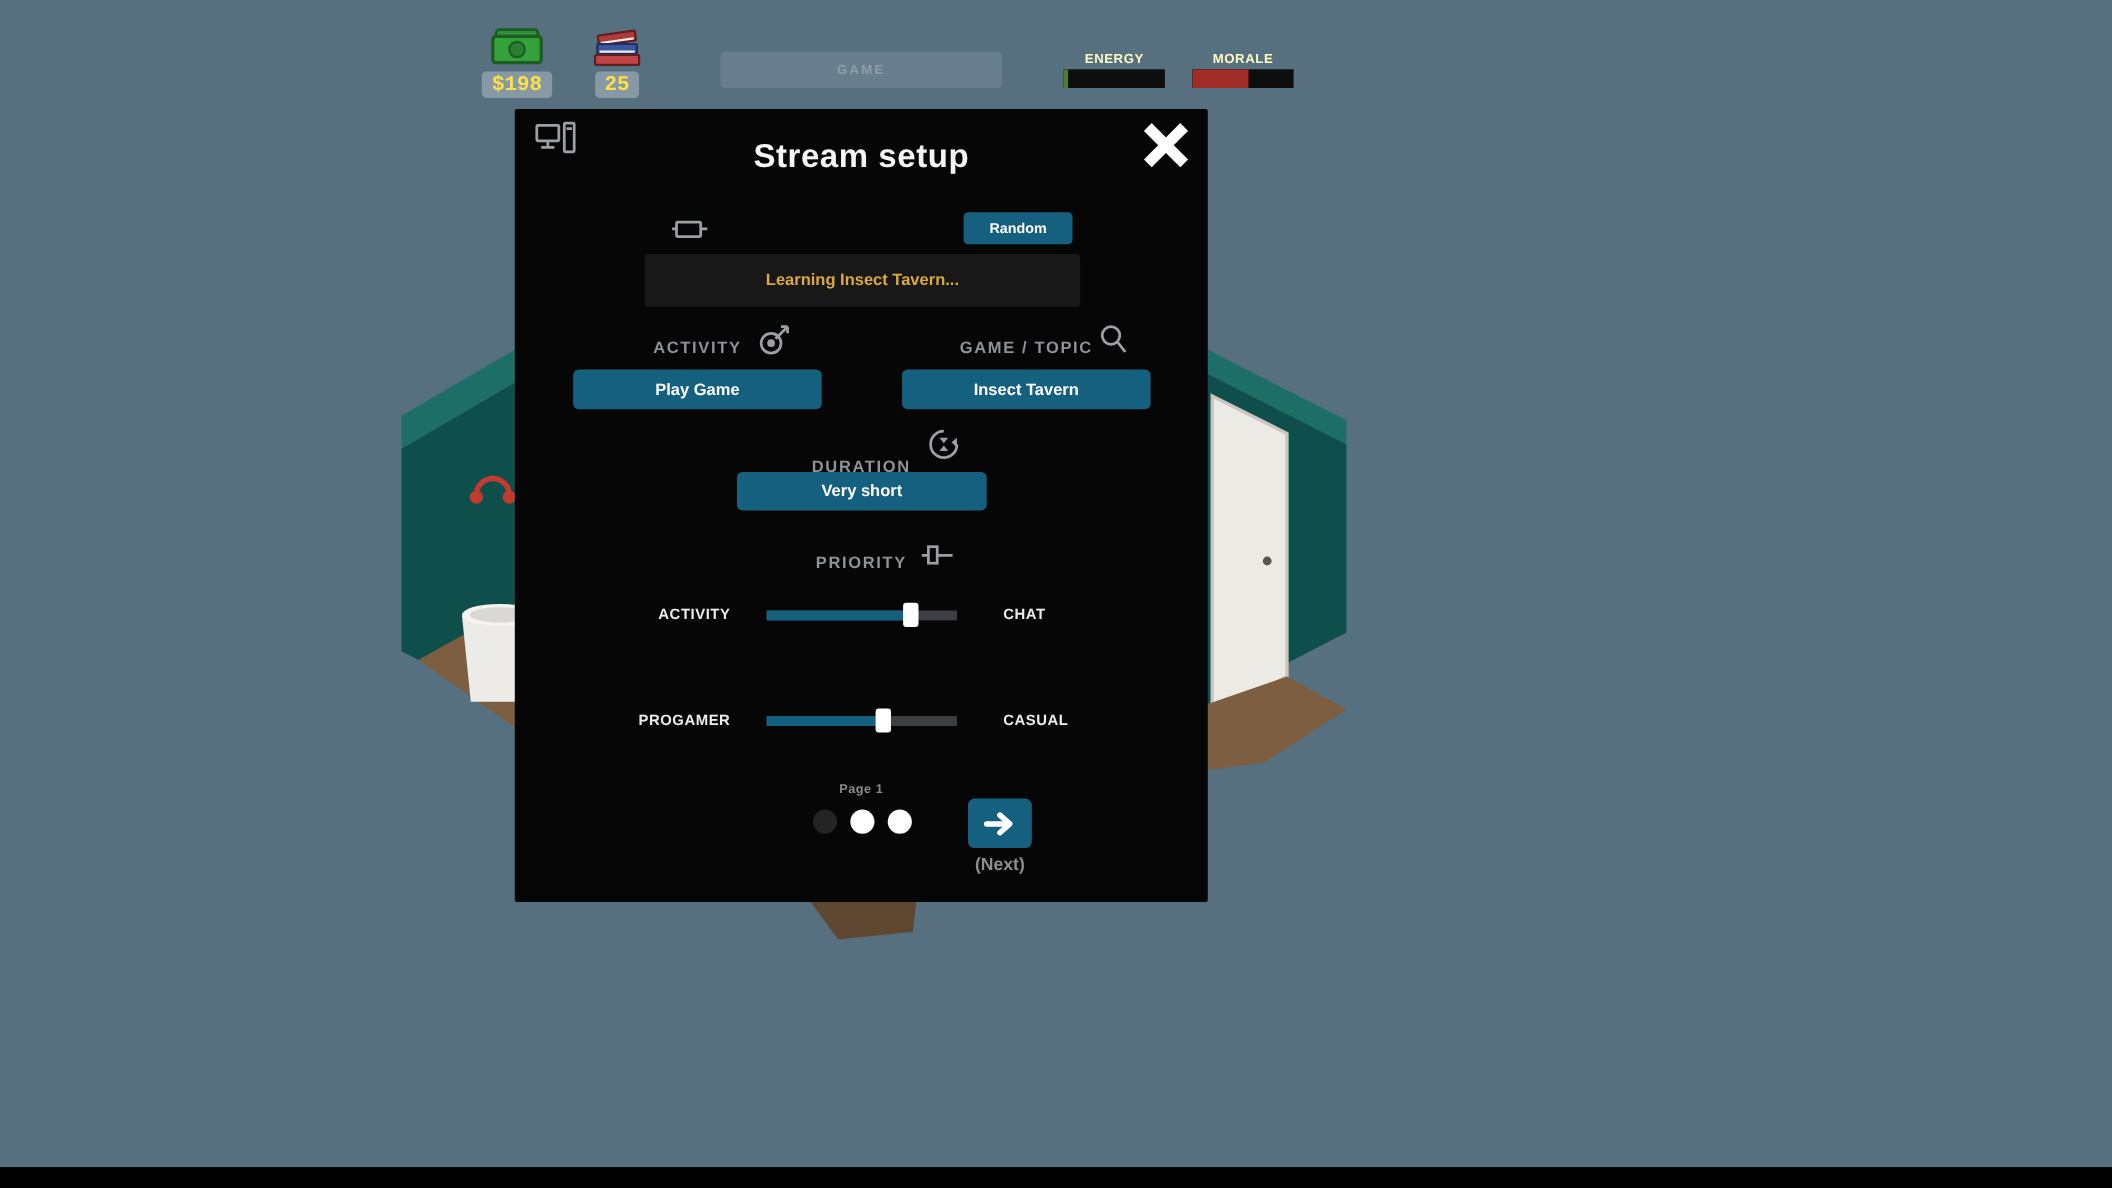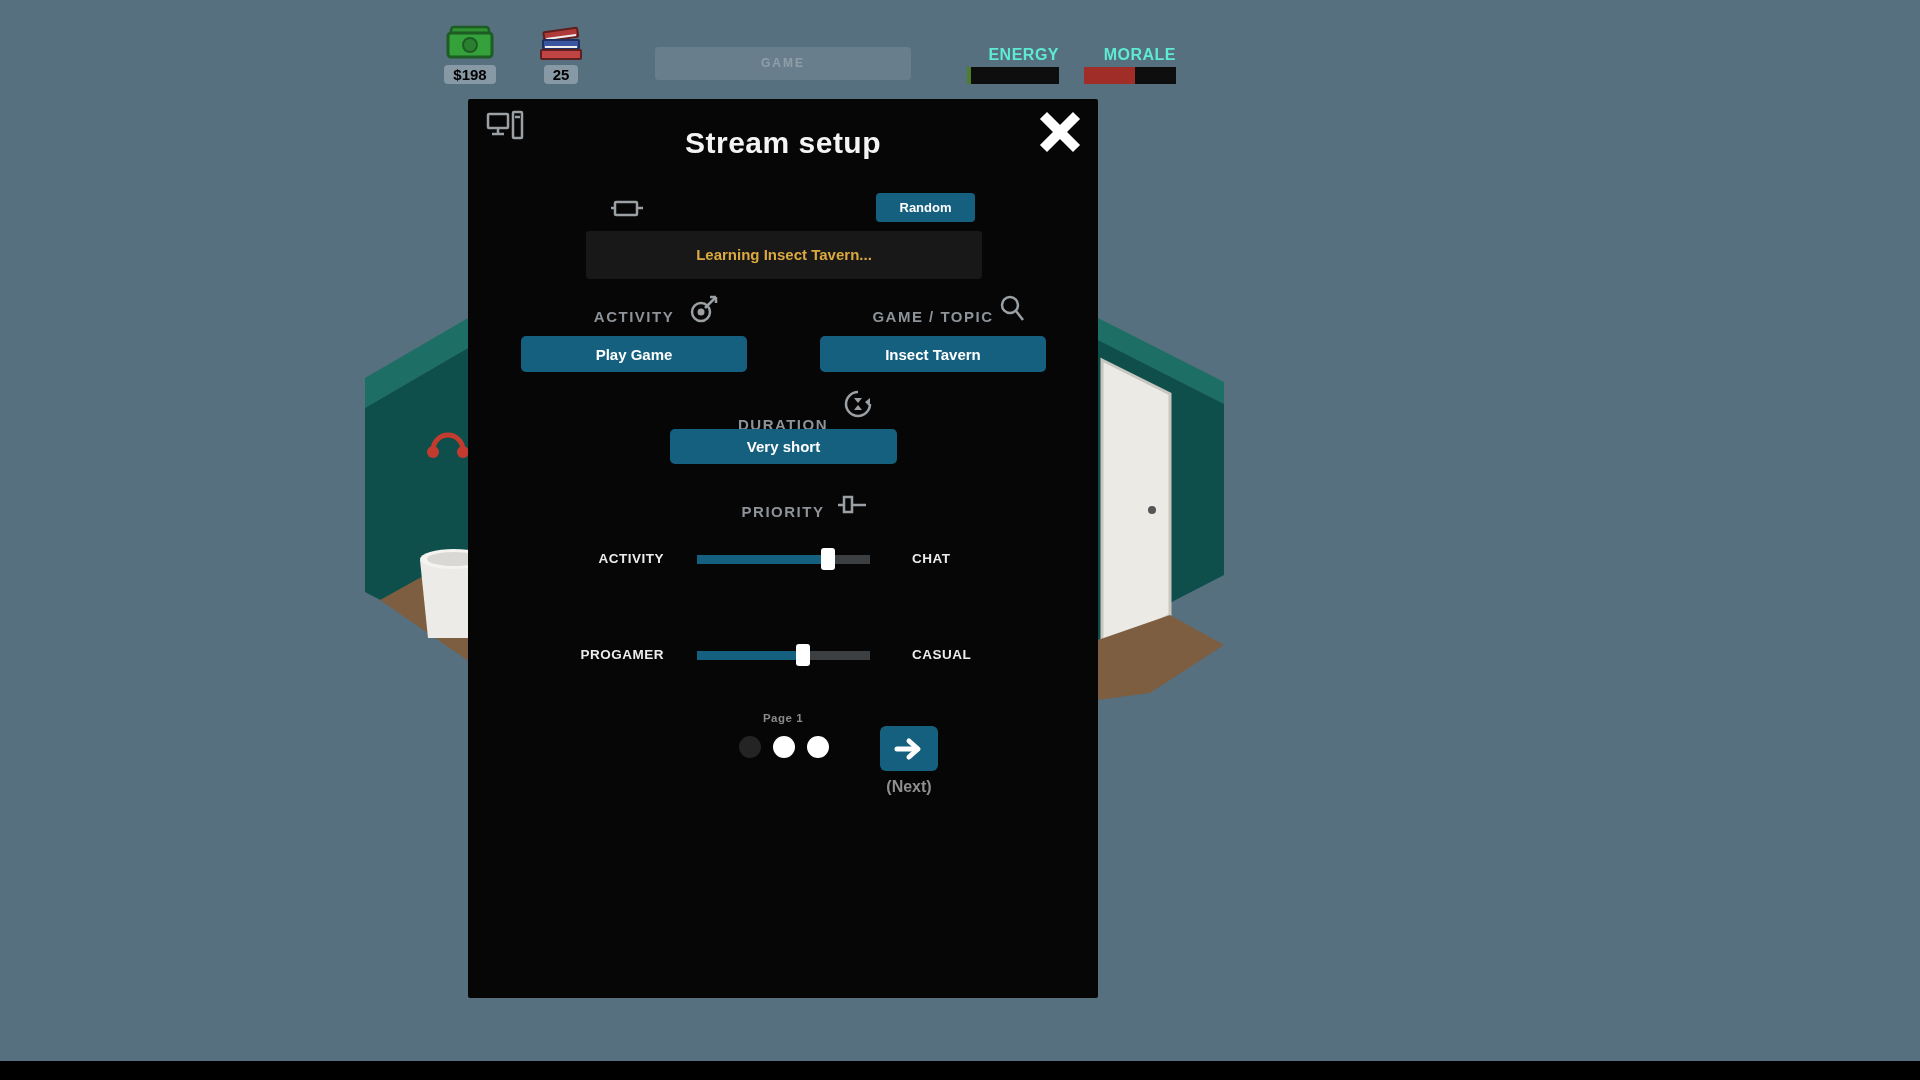--- a/index.html
+++ b/index.html
@@ -15,43 +15,43 @@
     font-family:"Liberation Sans", sans-serif;
   }
   
   #scene{position:absolute;left:0;top:0;}
   
   .hud-group{position:absolute;width:68px;text-align:center;}
   .hud-icon{display:block;margin:0 auto;}
   .hud-value{
     display:inline-block;margin-top:3px;padding:1px 9px;
     background:rgba(210,222,228,0.38);border-radius:4px;
-    font-size:15px;font-weight:bold;color:#000000;
+    font-size:19px;font-weight:bold;color:#fde047;font-family:Liberation Mono, monospace;
   }
   .idle-pill{
     position:absolute;left:655px;top:47px;width:256px;height:33px;
     background:rgba(255,255,255,0.10);border-radius:4px;
     line-height:33px;text-align:center;
     font-size:12px;font-weight:bold;letter-spacing:2px;
     color:rgba(255,255,255,0.25);
   }
   .meter-group{position:absolute;width:92px;}
   .meter-label{
-    display:block;text-align:right;font-size:16px;font-weight:bold;
-    letter-spacing:0.5px;color:#5eead4;
+    display:block;text-align:center;font-size:12px;font-weight:bold;
+    letter-spacing:0.5px;color:#fef9c3;
   }
   .meter-bar{
     margin-top:3px;height:17px;background:#0e0e0e;overflow:hidden;position:relative;
   }
   .meter-fill{height:100%;width:0;}
   .energy-fill{background:#4c7e2d;}
   .morale-fill{background:var(--morale-red,#a12d28);}
   
   .modal{
-    position:absolute;left:468px;top:99px;width:630px;height:899px;
+    position:absolute;left:468px;top:99px;width:630px;height:721px;
     background:#060606;border-radius:2px;color:#fff;padding-left:28px;
   }
   .modal-header{
     position:absolute;top:27px;left:0;width:100%;text-align:center;
     font-size:30px;font-weight:bold;color:#f4f4f4;letter-spacing:0.5px;
   }
   .pc-icon{position:absolute;left:18px;top:10px;}
   .close-btn{
     position:absolute;left:570px;top:11px;width:44px;height:44px;
     cursor:pointer;background:none;border:none;padding:0;

